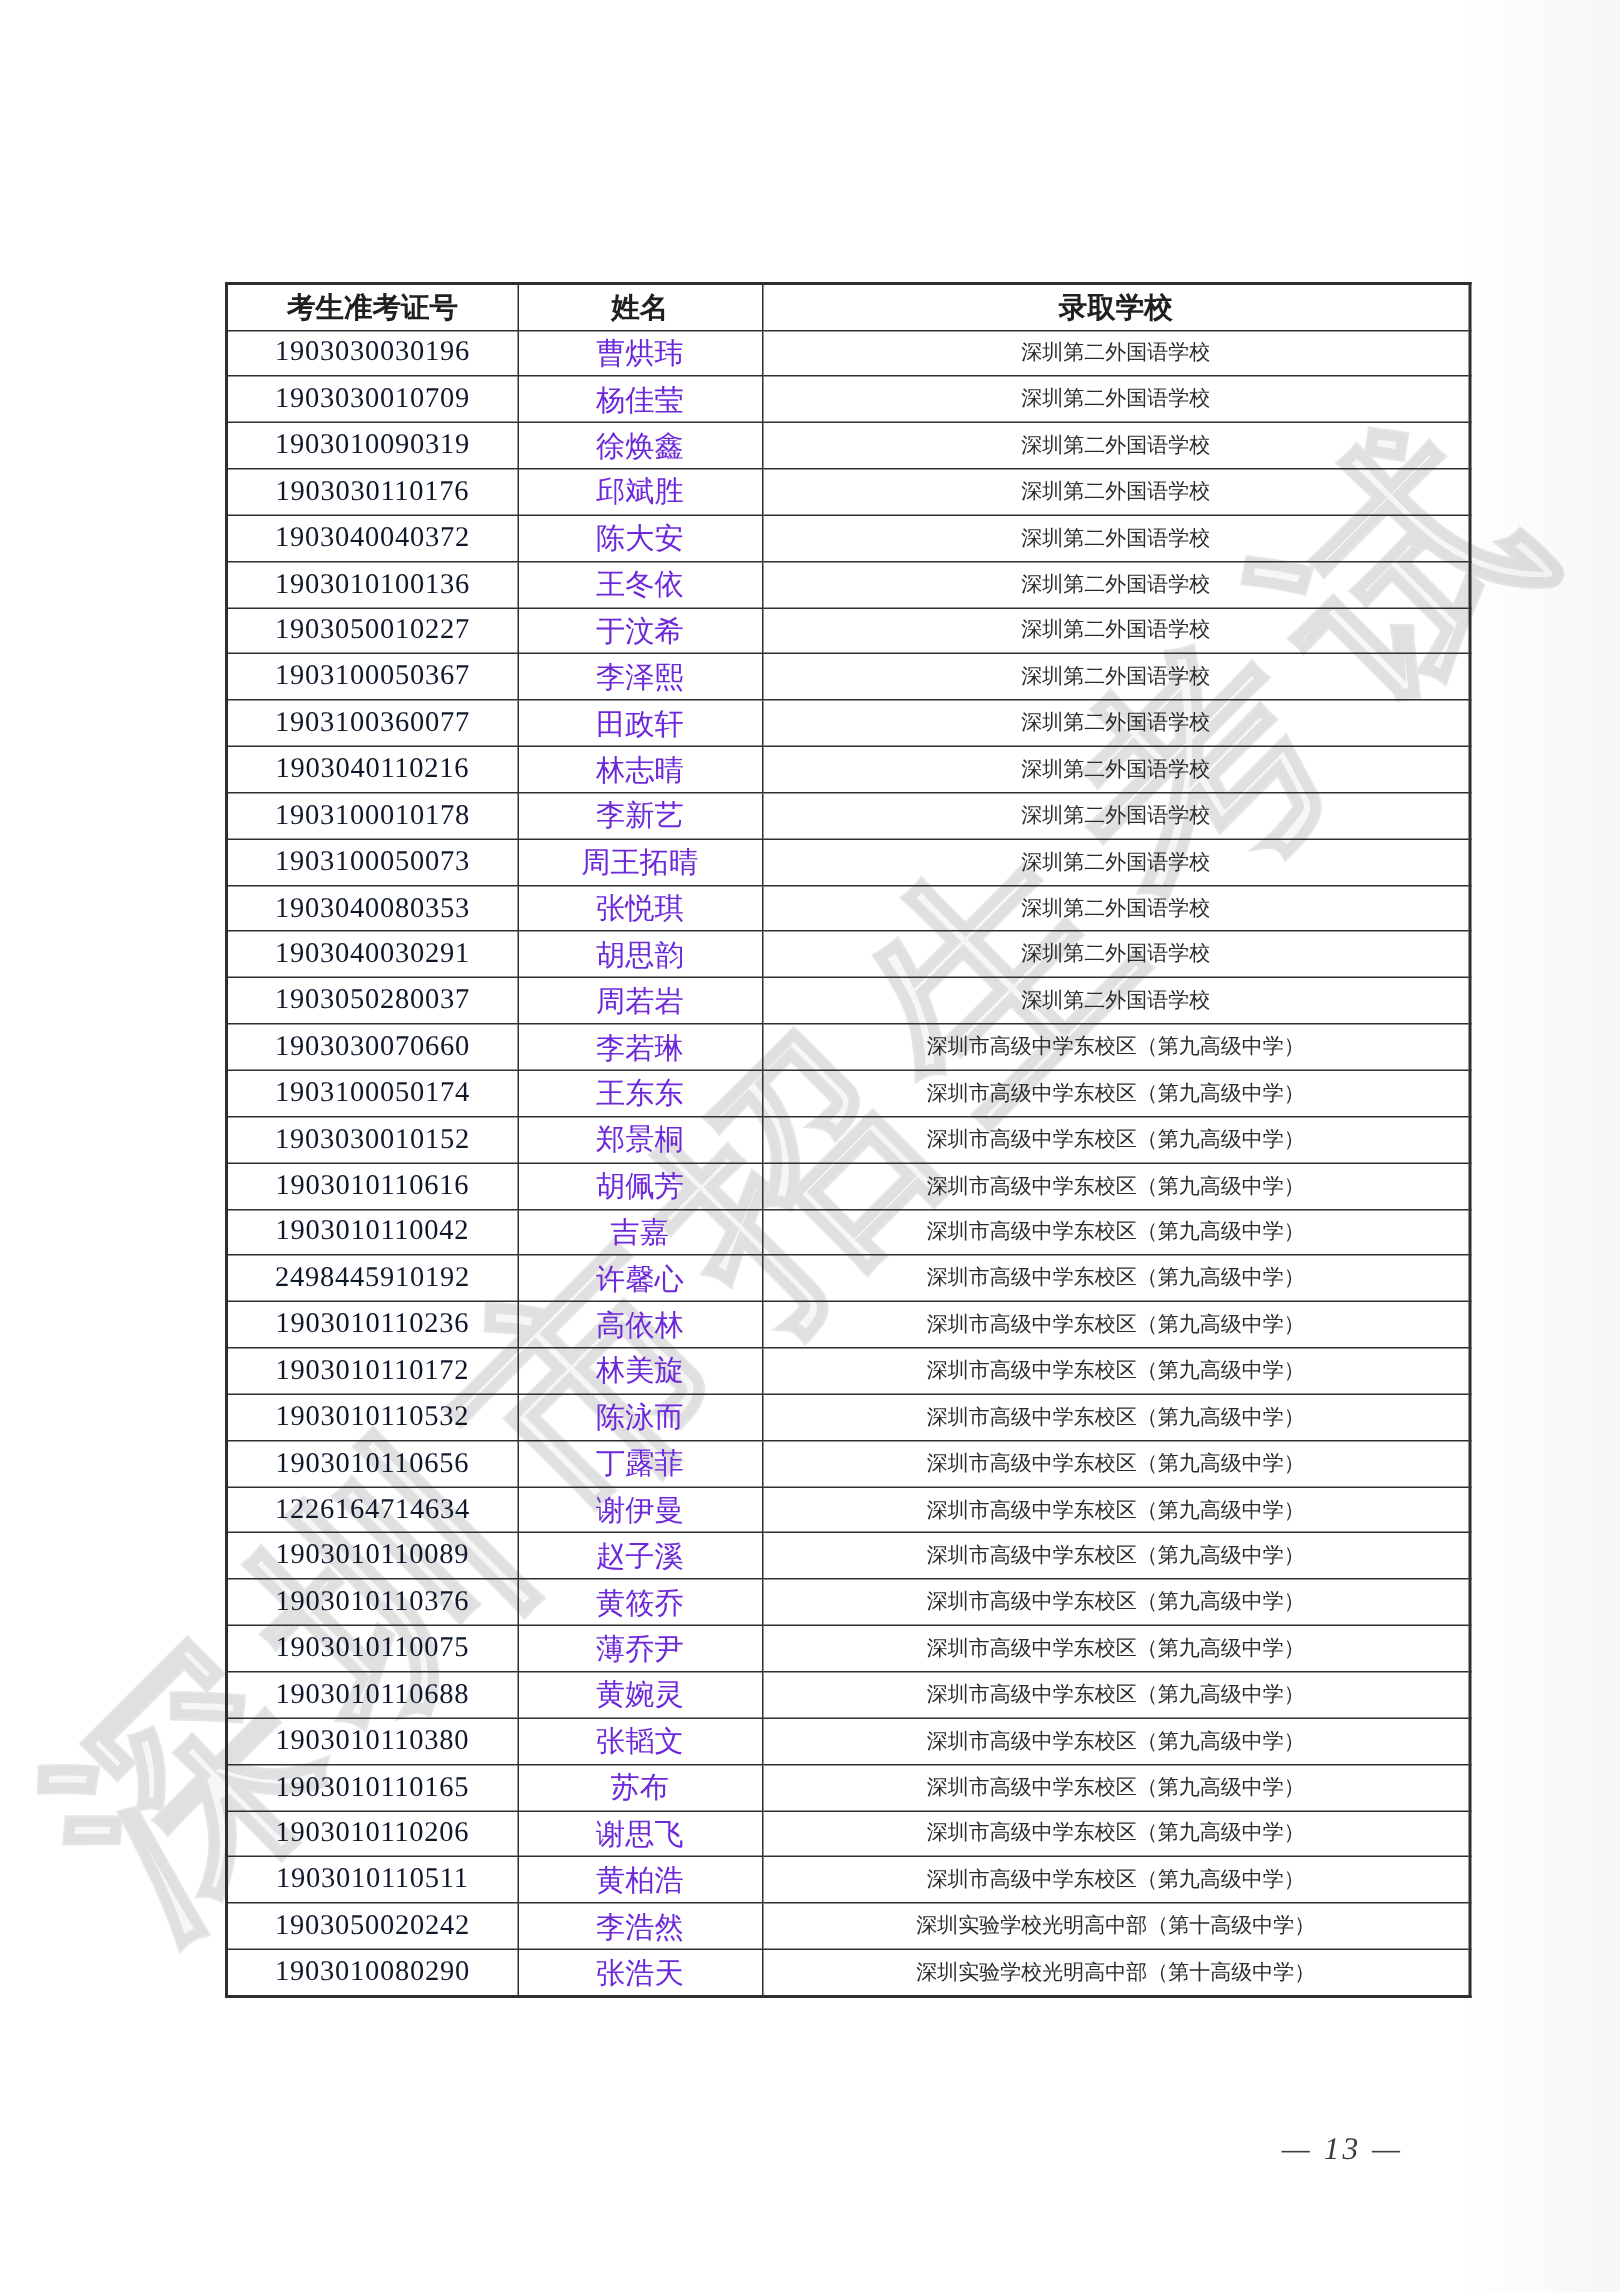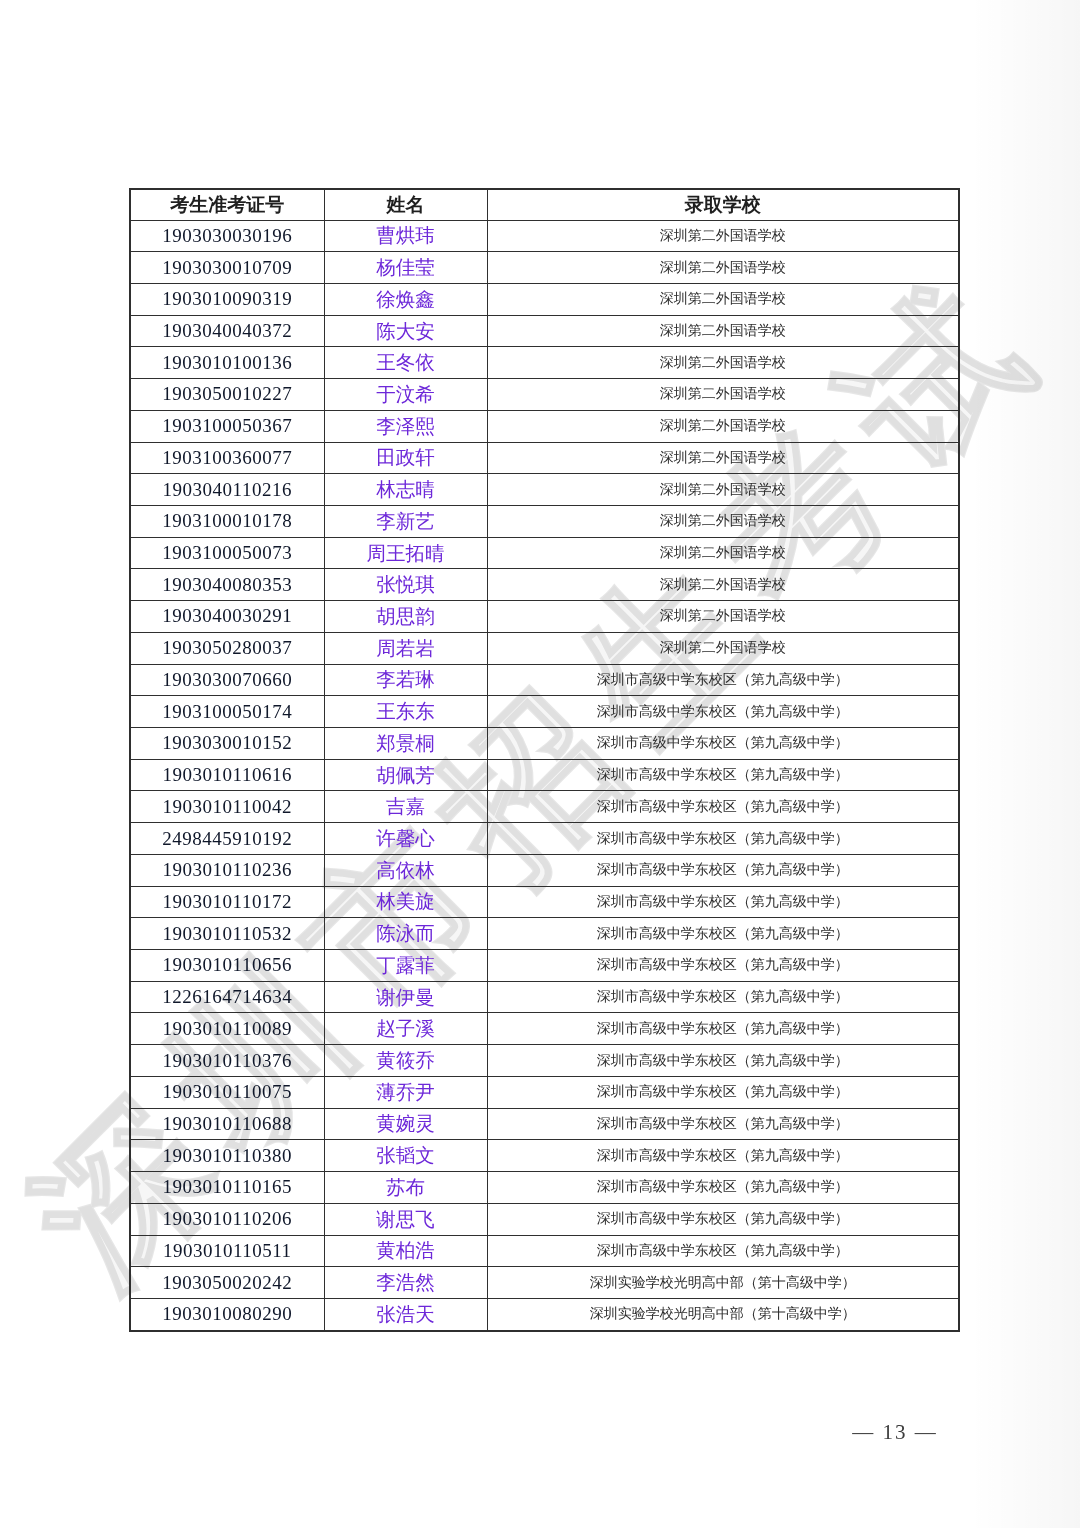--- a/index.html
+++ b/index.html
@@ -36,21 +36,21 @@
     letter-spacing: 26px;
     white-space: nowrap;
     font-weight: bold;
     color: rgba(190, 190, 190, 0.14);
     -webkit-text-stroke: 2.5px rgba(172, 172, 172, 0.30);
     pointer-events: none;
     user-select: none;
   }
   table.admission {
     position: absolute;
-    left: 129px;
+    left: 150px;
     top: 188px;
     width: 829px;
     height: 1144px;
     border-collapse: collapse;
     table-layout: fixed;
     background: transparent;
   }
   table.admission th,
   table.admission td {
     border: 1px solid #2f2f2f;
@@ -87,20 +87,21 @@
   }
   .page-number {
     position: absolute;
     top: 1420px;
     left: 835px;
     width: 120px;
     text-align: center;
     font-size: 21px;
     color: #3c3c3c;
     letter-spacing: 2px;
+    font-style: italic;
   }
 </style>
 </head>
 <body>
 
 <div class="page">
 
   <div class="watermark">深圳市招生考试</div>
 
   <table class="admission">
@@ -126,20 +127,25 @@
           <td class="cell-id">1903030010709</td>
           <td class="cell-name">杨佳莹</td>
           <td class="cell-school">深圳第二外国语学校</td>
         </tr>
         <tr>
           <td class="cell-id">1903010090319</td>
           <td class="cell-name">徐焕鑫</td>
           <td class="cell-school">深圳第二外国语学校</td>
         </tr>
         <tr>
+          <td class="cell-id">1903030110176</td>
+          <td class="cell-name">邱斌胜</td>
+          <td class="cell-school">深圳第二外国语学校</td>
+        </tr>
+        <tr>
           <td class="cell-id">1903040040372</td>
           <td class="cell-name">陈大安</td>
           <td class="cell-school">深圳第二外国语学校</td>
         </tr>
         <tr>
           <td class="cell-id">1903010100136</td>
           <td class="cell-name">王冬依</td>
           <td class="cell-school">深圳第二外国语学校</td>
         </tr>
         <tr>

